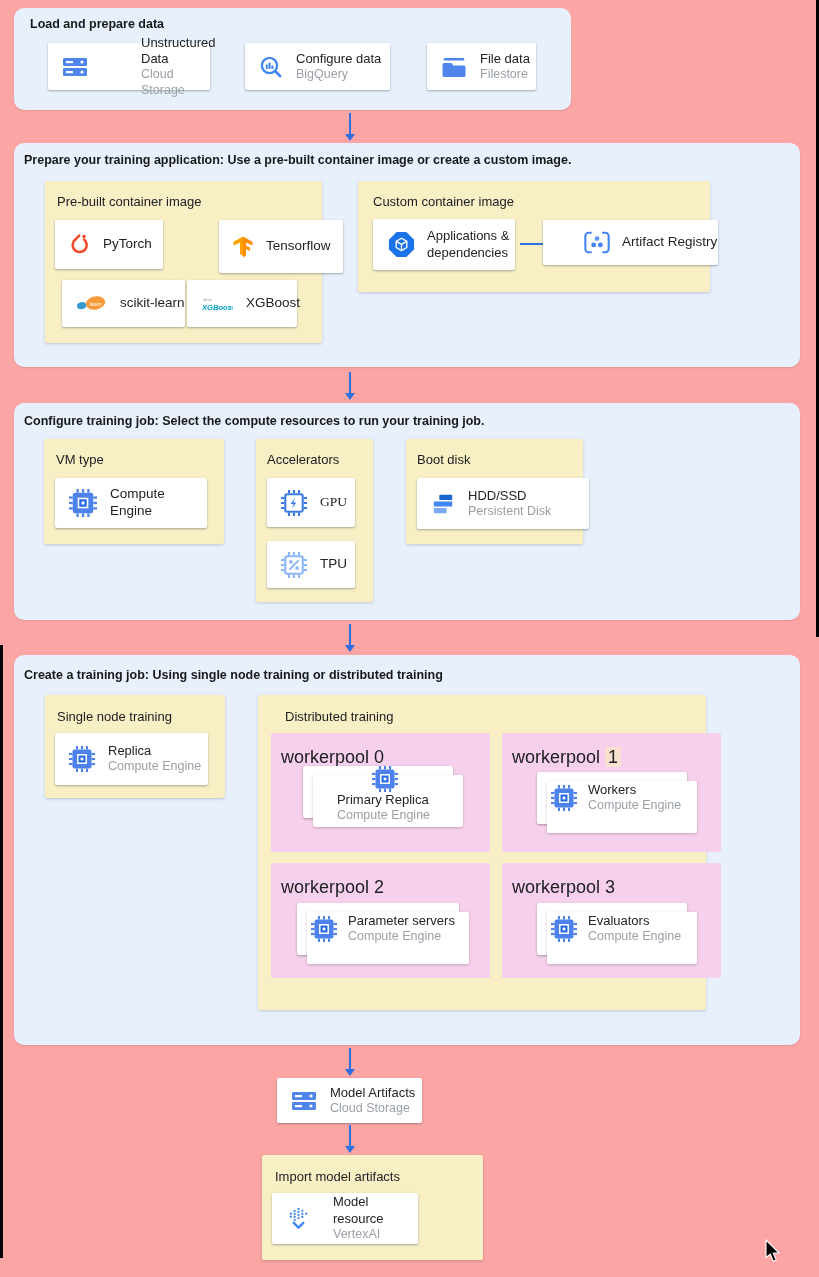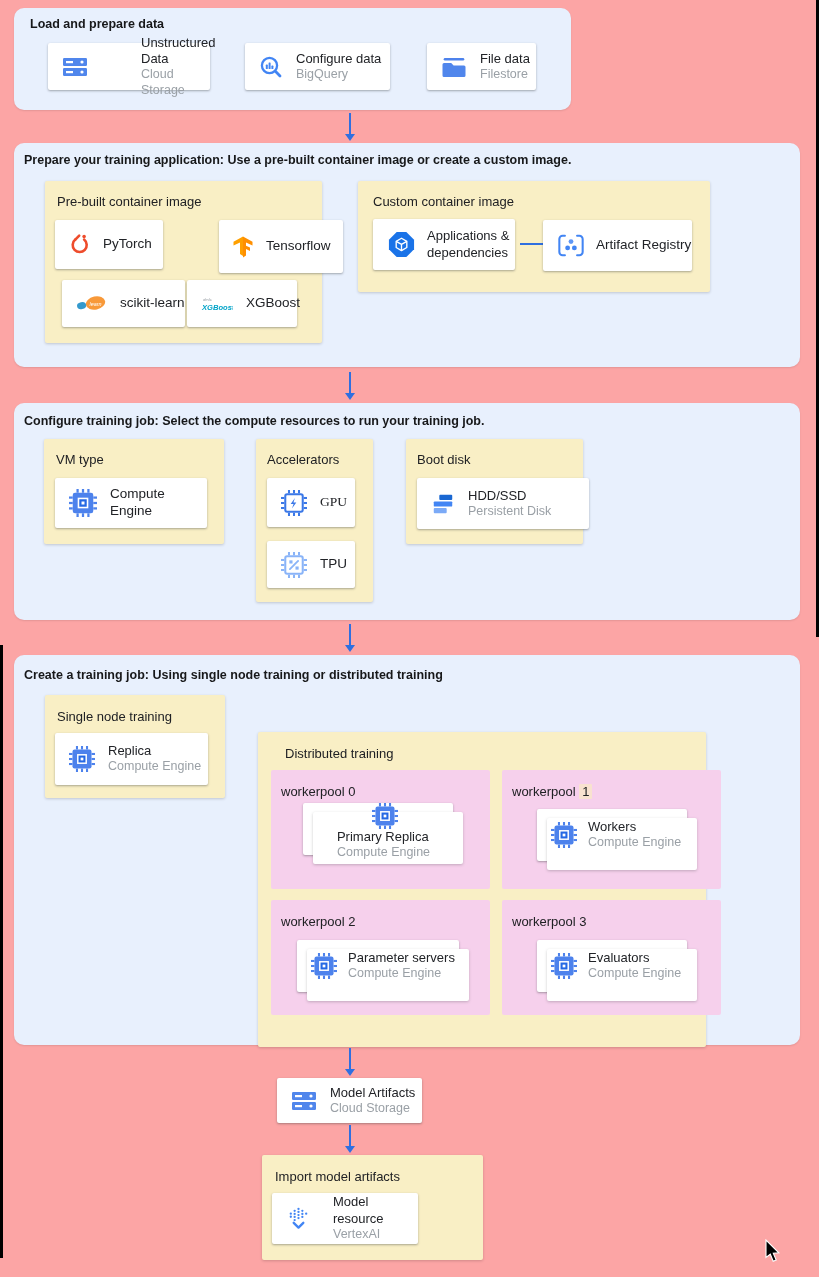--- a/index.html
+++ b/index.html
@@ -3,21 +3,21 @@
 <meta charset="utf-8">
 <style>
   html,body{margin:0;padding:0;background:#fff;}
   .stage{position:relative;width:819px;height:1277px;background:#fca5a5;overflow:hidden;
          font-family:"Liberation Sans",sans-serif;color:#202124;}
   .panel{position:absolute;background:#e8f0fd;border-radius:10px;box-shadow:0 1px 2px rgba(0,0,0,.10);}
   .ptitle{position:absolute;font-size:12.5px;font-weight:700;color:#17181a;white-space:nowrap;}
   .ybox{position:absolute;background:#f9efc5;border-radius:2px;box-shadow:0 1px 3px rgba(0,0,0,.18);}
   .ylabel{position:absolute;font-size:13px;color:#202124;white-space:nowrap;}
   .pinkbox{position:absolute;background:#f6d0ec;border-radius:2px;}
-  .wplabel{position:absolute;font-size:13px;color:#202124;white-space:nowrap;}
+  .wplabel{position:absolute;font-size:18px;color:#202124;white-space:nowrap;}
   .hl{background:#f8e2cf;padding:0 3px;border-radius:1px;}
   .card{position:absolute;background:#fff;border-radius:2px;display:flex;align-items:center;
         box-shadow:0 1px 2px rgba(60,64,67,.30),0 1px 3px rgba(60,64,67,.15);}
   .card .cicon{display:flex;align-items:center;justify-content:center;flex:0 0 auto;margin-left:14px;}
   .ctxt{display:flex;flex-direction:column;margin-left:13px;line-height:1.25;}
   .ct{font-size:13px;color:#212327;}
   .cs{font-size:12.5px;color:#9aa0a6;}
   .one .ct{font-size:13.5px;}
   .stacked{z-index:0;}
   .stacked::after{content:"";position:absolute;left:10px;top:9px;width:100%;height:100%;
@@ -158,21 +158,21 @@
               </g>
             </svg>
         </span>
         <span class="ctxt" style="margin-left:11px;">
             <span class="ct" style="width:92px;">Applications &amp; dependencies</span>
           </span>
       </div>
 
       <div class="arrow-h" style="left:162px;top:62px;width:23px;"></div>
 
-      <div class="card one" style="left:185px;top:39px;width:149px;height:51px;">
+      <div class="card one" style="left:185px;top:39px;width:149px;height:45px;padding-left:26px;">
         <span class="cicon">
           <svg width="28" height="25" viewBox="0 0 30 26">
               <g stroke="#4285f4" stroke-width="2.2" fill="none" stroke-linecap="round">
                 <path d="M8.5 2.5 H6 a3.5 3.5 0 0 0 -3.5 3.5 v14 a3.5 3.5 0 0 0 3.5 3.5 h2.5"></path>
                 <path d="M21.5 2.5 H24 a3.5 3.5 0 0 1 3.5 3.5 v14 a3.5 3.5 0 0 1 -3.5 3.5 h-2.5"></path>
               </g>
               <circle cx="15" cy="8.8" r="2.6" fill="#5e97f6"></circle>
               <circle cx="11.4" cy="15.6" r="2.6" fill="#4285f4"></circle>
               <circle cx="18.6" cy="15.6" r="2.6" fill="#4285f4"></circle>
             </svg>
@@ -324,21 +324,21 @@
               <rect x="13.4" y="13.4" width="3.2" height="3.2" fill="#ffffff"></rect>
             </svg>
         </span>
         <span class="ctxt">
             <span class="ct">Replica</span>
             <span class="cs">Compute Engine</span>
           </span>
       </div>
     </div>
 
-    <div class="ybox" style="left:244px;top:40px;width:448px;height:315px;margin-top:37px;">
+    <div class="ybox" style="left:244px;top:40px;width:448px;height:315px;">
       <div class="ylabel" style="left:27px;top:14px;">Distributed training</div>
 
       <div class="pinkbox" style="left:13px;top:38px;width:219px;height:119px;">
         <div class="wplabel"><span style="position:static;">workerpool</span> <span>0</span></div>
         <div class="card stacked" style="left:32px;top:33px;width:150px;height:52px;flex-direction:column;">
           <span class="cicon">
             <svg width="26" height="26" viewBox="0 0 30 30">
                 <g fill="#4d82ec">
                   <rect x="8" y="0" width="2.4" height="4"></rect>
                   <rect x="13.8" y="0" width="2.4" height="4"></rect>

